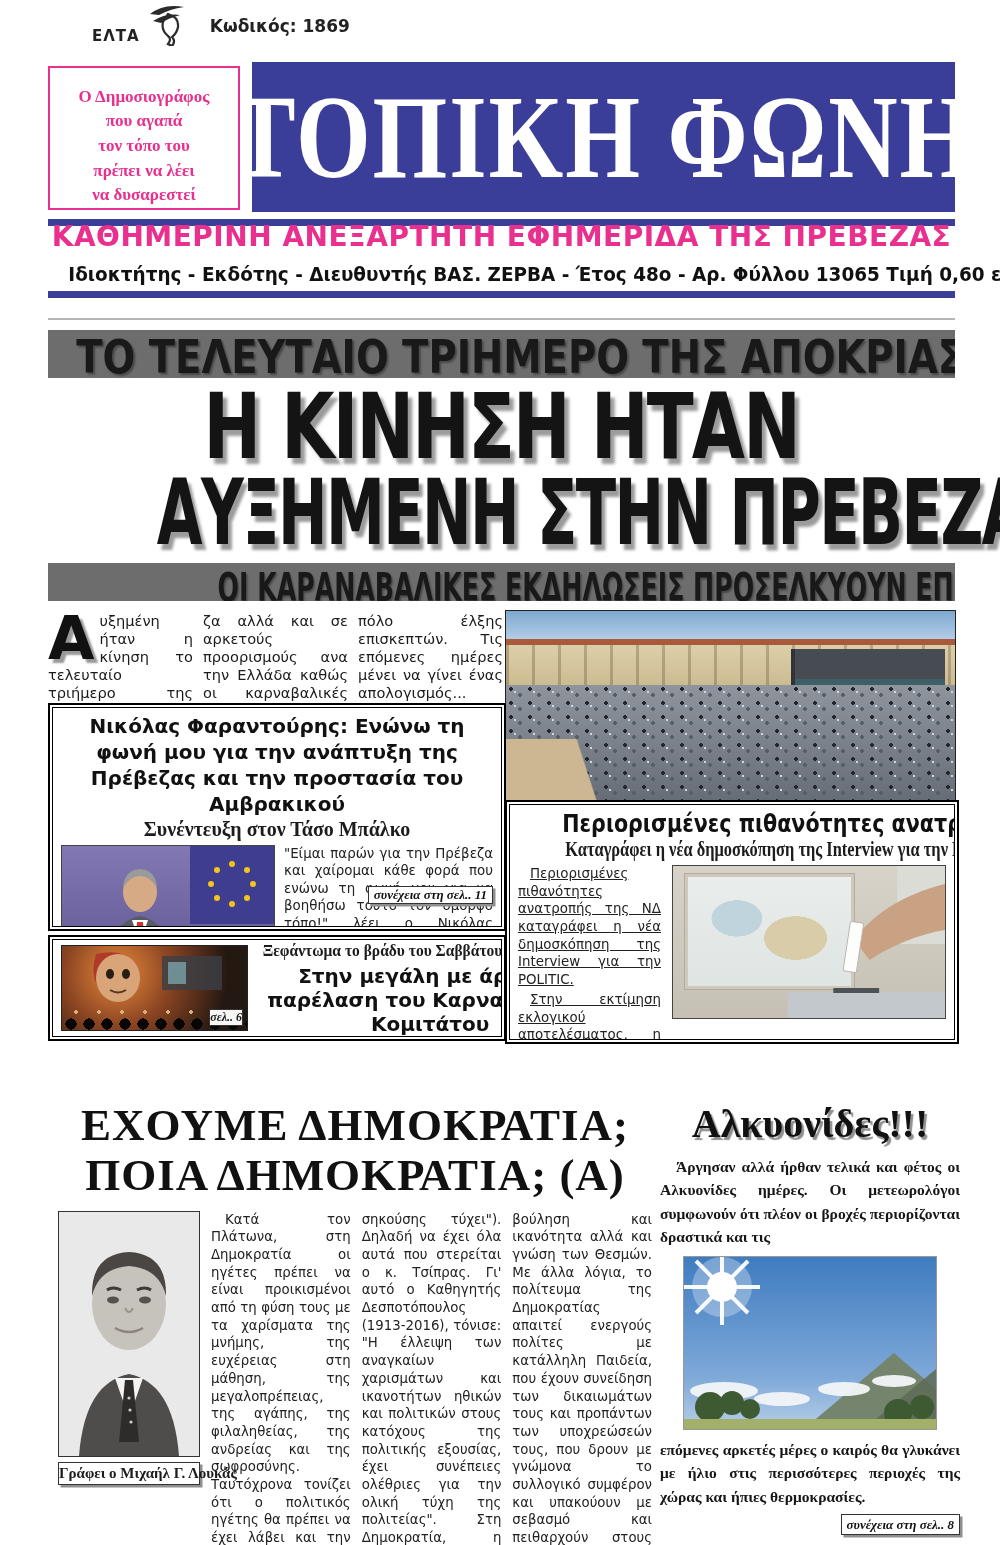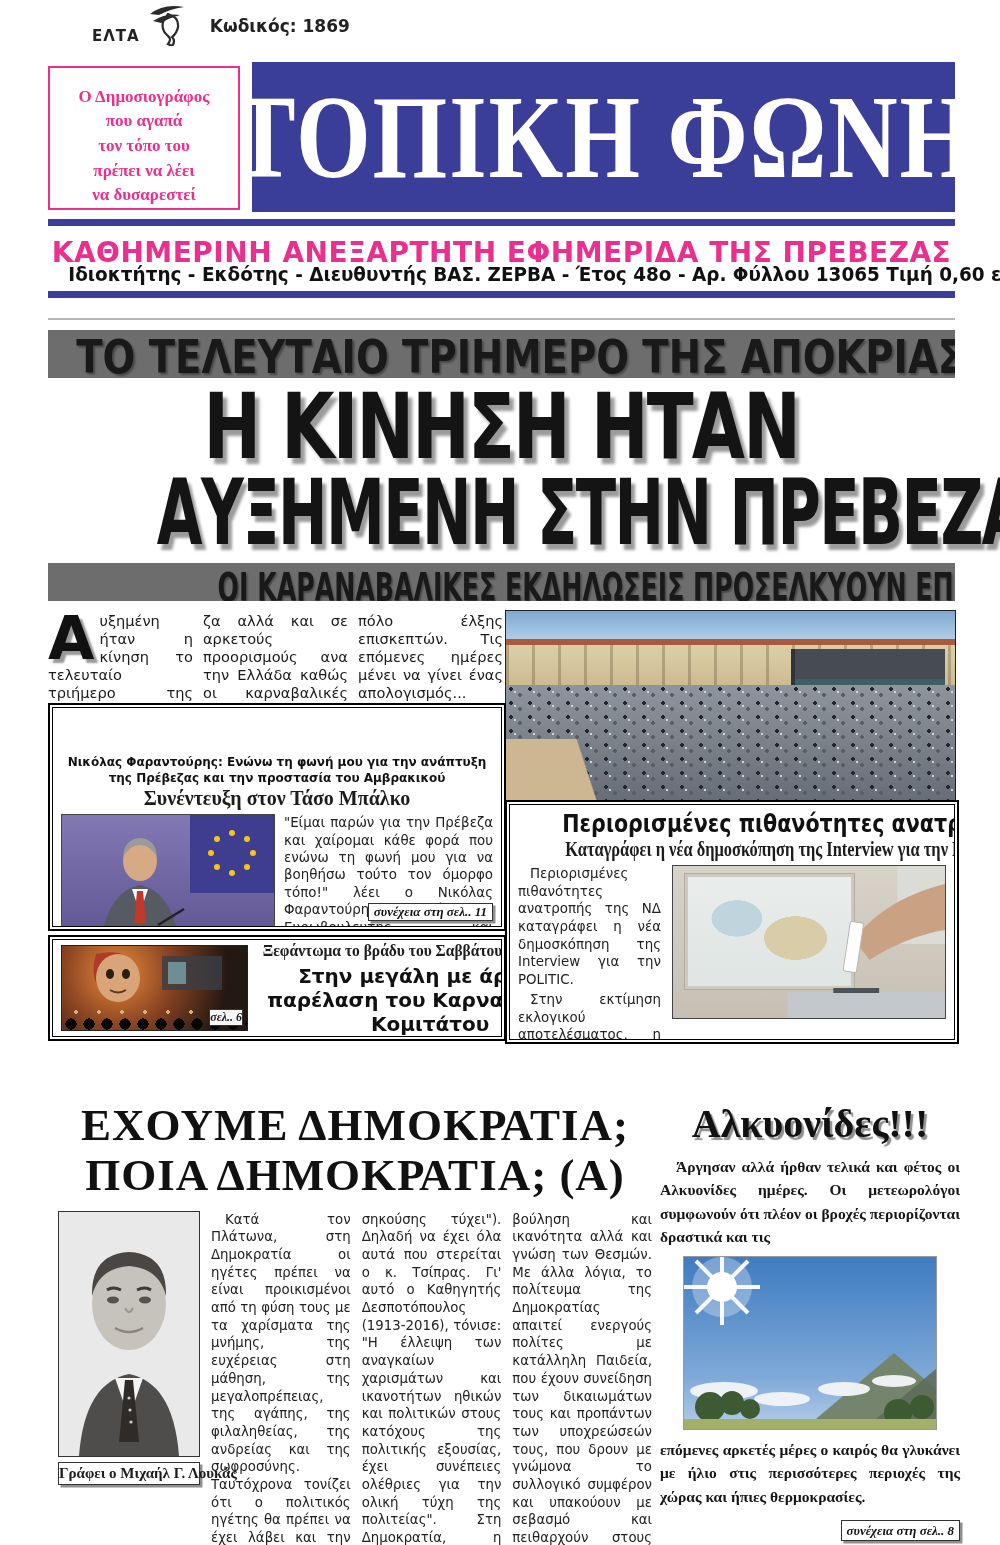--- a/index.html
+++ b/index.html
@@ -13,21 +13,21 @@
 
   
   .motto-box{position:absolute;left:48px;top:66px;width:188px;height:140px;border:2px solid #e9308e;
              display:flex;flex-direction:column;justify-content:flex-end;text-align:center;
              font-family:"Liberation Serif",serif;font-weight:bold;color:#e9308e;font-size:17px;line-height:1.45;}
   .masthead{position:absolute;left:252px;top:62px;width:703px;height:150px;background:#3a3e99;
             display:flex;align-items:center;justify-content:center;overflow:hidden;}
   .masthead span{font-family:"Liberation Serif",serif;font-weight:bold;color:#fff;font-size:98px;
                  white-space:nowrap;display:inline-block;transform:scale(.98,1.22);letter-spacing:2px;}
   .rule-blue{position:absolute;left:48px;width:907px;height:7px;background:#3a3e99;}
-  .subtitle{position:absolute;left:48px;top:236px;width:907px;text-align:center;
+  .subtitle{position:absolute;left:48px;top:220px;width:907px;text-align:center;
             font-size:28px;font-weight:bold;color:#e9308e;letter-spacing:.5px;white-space:nowrap;}
   .infoline{position:absolute;left:48px;top:263px;width:907px;text-align:center;}
   .infoline span{display:inline-block;font-size:19px;font-weight:bold;color:#111;white-space:nowrap;transform:scaleX(.97);}
   .rule-thin{position:absolute;left:48px;top:318px;width:907px;height:2px;background:#b5b5b5;}
 
   
   .bar{position:absolute;left:48px;width:907px;background:#6d6d6d;overflow:hidden;text-align:center;}
   .bar span{display:inline-block;font-weight:800;color:#191919;white-space:nowrap;
             text-shadow:2px 2px 2px rgba(0,0,0,.35);}
   .kicker-bar{top:330px;height:48px;}
@@ -69,26 +69,26 @@
         linear-gradient(180deg,#8e959d,#666d76);
        background-size:19px 14px,19px 14px,19px 14px,100% 100%;}
   .crowd-deck{position:absolute;bottom:0;left:0;width:135px;height:62px;
        background:linear-gradient(72deg,#cdb793 0 58%,transparent 59%);}
 
   
   .frame{position:absolute;border:2px solid #000;background:#fff;}
   .frame-inner{position:absolute;inset:2px;border:1px solid #000;padding:5px 8px;overflow:hidden;}
 
   .interview{left:48px;top:703px;width:454px;height:224px;}
-  .interview-title{font-size:12px;font-weight:800;text-align:center;line-height:1.3;color:#111;margin-top:42px;}
+  .interview-title{font-size:20px;font-weight:800;text-align:center;line-height:1.3;color:#111;}
   .interview-sub{font-family:"Liberation Serif",serif;font-weight:bold;font-size:20px;text-align:center;margin-top:1px;}
   .interview-row{display:flex;margin-top:4px;}
   .interview-photo{width:212px;height:132px;border:1px solid #444;flex:none;}
   .interview-text{flex:1;padding-left:9px;font-size:13.4px;line-height:1.3;text-align:justify;color:#222;}
-  .interview-cont{position:absolute;right:8px;bottom:5px;}
+  .interview-cont{position:absolute;right:8px;bottom:22px;}
 
   .carnival{left:48px;top:935px;width:454px;height:102px;}
   .carnival-row{display:flex;align-items:center;height:100%;}
   .carnival-photo{width:185px;height:84px;border:1px solid #222;position:relative;flex:none;overflow:hidden;
        background:radial-gradient(circle at 30% 32%,#e98a3a 0%,#8a4422 38%,#241812 78%);}
   .carnival-sil{position:absolute;left:0;right:0;bottom:0;height:26px;
        background-image:radial-gradient(circle 8px at 9px 20px,#080605 70%,transparent 71%),
                         radial-gradient(circle 3px at 14px 8px,#d8b078 60%,transparent 61%);
        background-size:18px 26px,23px 26px;}
   .page-tag{position:absolute;right:4px;bottom:4px;background:#f6f6f6;border:1px solid #333;
@@ -99,21 +99,21 @@
   .carnival-title{font-size:20px;font-weight:800;line-height:1.2;margin-top:3px;color:#111;}
 
   .poll{left:505px;top:800px;width:450px;height:240px;}
   .poll-title{text-align:center;}
   .poll-title span{display:inline-block;font-size:24px;font-weight:800;white-space:nowrap;transform:scaleX(.86);color:#111;}
   .poll-sub{text-align:center;margin-top:0;}
   .poll-sub span{display:inline-block;font-family:"Liberation Serif",serif;font-weight:bold;font-size:20px;
        white-space:nowrap;transform:scaleX(.82);}
   .poll-row{display:flex;margin-top:4px;}
   .poll-text{width:146px;flex:none;font-size:13.4px;line-height:1.32;text-align:justify;color:#222;}
-  .poll-text p{margin:0 3px 2px 0;text-indent:12px;}
+  .poll-text p{margin:0 3px 2px 0;text-indent:12px;text-decoration:underline;}
   .poll-photo{flex:1;height:152px;margin-left:8px;border:1px solid #444;position:relative;overflow:hidden;
        background:linear-gradient(#d8d3c9,#c6c0b4);}
   .poll-map{position:absolute;top:8px;left:12px;width:60%;height:72%;
        background:radial-gradient(ellipse 42px 30px at 30% 38%,#c0d4de 60%,transparent 61%),
                   radial-gradient(ellipse 52px 36px at 66% 56%,#d9cca9 60%,transparent 61%),
                   linear-gradient(#e9edec,#dfe5e3);
        border:3px solid #cfc9bd;box-shadow:0 0 0 1px #b3ab9d;}
 
   
   .democracy{position:absolute;left:58px;top:1100px;width:594px;}
@@ -128,21 +128,21 @@
   .demo-col.first{text-indent:14px;}
 
   
   .weather{position:absolute;left:660px;top:1100px;width:300px;}
   .weather-title{font-family:"Liberation Serif",serif;font-weight:bold;font-size:40px;text-align:center;
        color:#111;text-shadow:2.5px 2.5px 1px #8f8f8f;}
   .weather-p{font-family:"Liberation Serif",serif;font-weight:bold;font-size:15.5px;line-height:1.5;
        text-align:justify;margin-top:8px;color:#161616;}
   .weather-p.first{text-indent:16px;}
   .weather-photo{display:block;width:252px;height:172px;margin:8px auto 6px auto;border:1px solid #999;}
-  .weather-cont{float:right;margin-top:12px;}
+  .weather-cont{float:right;margin-top:6px;}
 </style>
 </head>
 <body>
 
 <div class="postal">
   <span class="elta-text">ΕΛΤΑ</span>
   <span>
     <svg width="44" height="44" viewBox="0 0 44 44">
       <path d="M4 12 Q18 1 38 5 Q24 7 13 13 Z" fill="#2b2b2b"></path>
       <path d="M7 19 Q20 11 34 13 Q23 16 15 21 Z" fill="#2b2b2b"></path>

